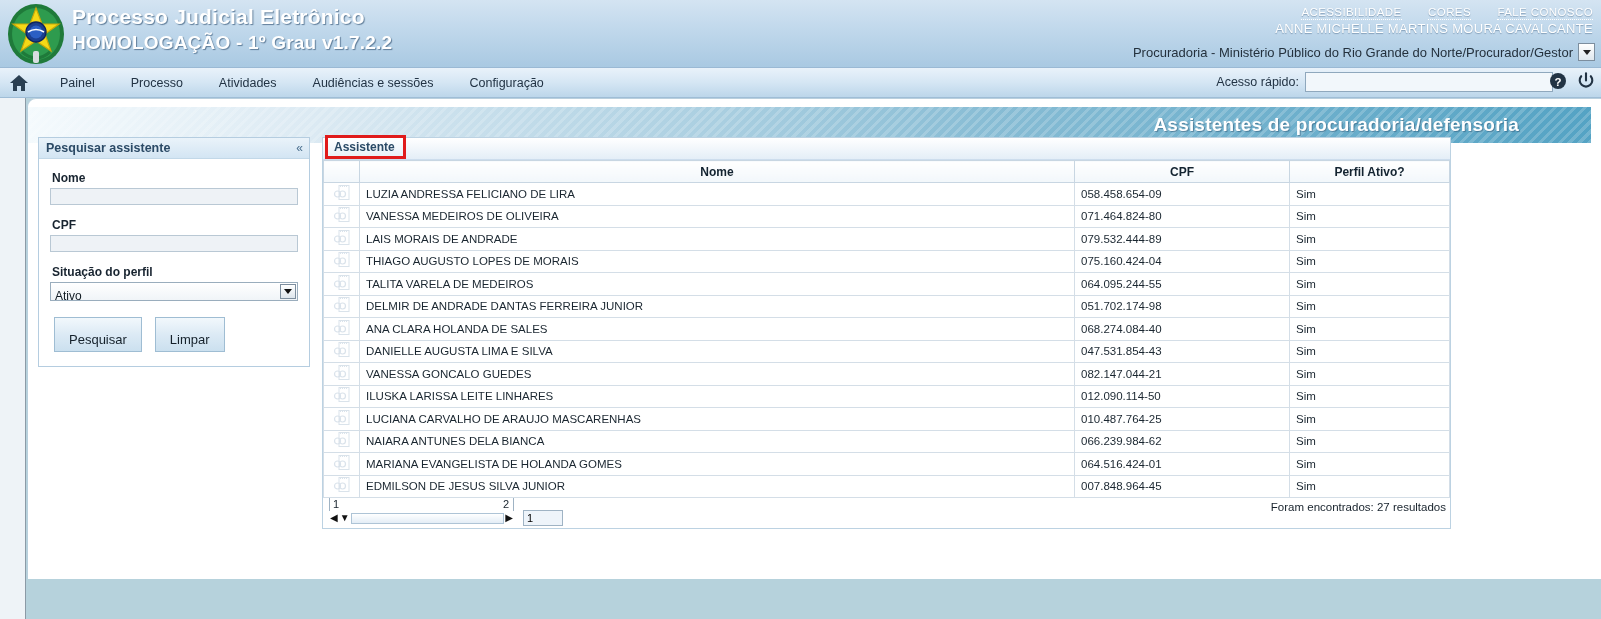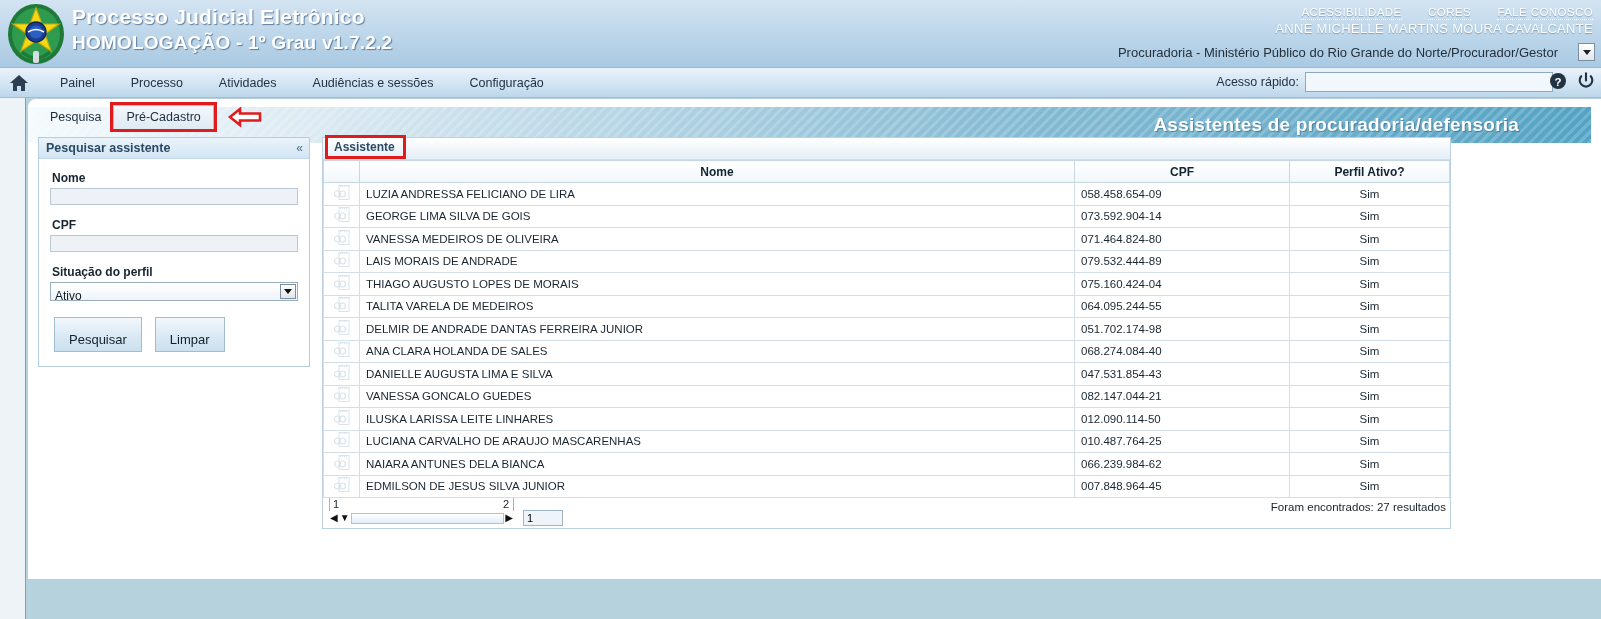--- a/index.html
+++ b/index.html
@@ -59,21 +59,21 @@
   }
   .perfilsel {
     position: absolute; right: 6px; top: 42px;
     display: flex; align-items: center;
     height: 20px;
   }
   .perfilsel .pf-text {
     font-size: 13px;
     color: #24313d;
     background: transparent;
-    padding-right: 20px;
+    padding-right: 5px;
     white-space: nowrap;
   }
   .pf-arrow {
     width: 17px; height: 18px;
     background: linear-gradient(to bottom,#ffffff,#dfe7ee);
     border: 1px solid #7d8e9e;
     display: flex; align-items: center; justify-content: center;
     cursor: pointer;
   }
   .pf-arrow:after {
@@ -287,21 +287,21 @@
     font-size: 11.5px;
     color: #1a2630;
     height: 22.5px;
     padding: 0 6px;
     background: #ffffff;
     white-space: nowrap;
     overflow: hidden;
   }
   td.c-icon { width: 36px; text-align: center; padding: 0; }
   td.c-cpf  { text-align: left; padding-left: 8px; }
-  td.c-ativo{ text-align: center; }
+  td.c-ativo{ text-align: left; }
   col.col-icon { width: 36px; }
   col.col-nome { width: auto; }
   col.col-cpf  { width: 215px; }
   col.col-at   { width: 160px; }
   .rowicon { opacity: .38; }
 
   
   .tfoot {
     position: relative;
     height: 30px;
@@ -419,27 +419,20 @@
 
   <div class="body-wrap">
     <div class="left-rail"></div>
 
     <div class="content-card">
 
       <div class="page-banner">
         <span class="page-banner-text">Assistentes de procuradoria/defensoria</span>
       </div>
 
-      <div class="tabrow">
-        <span class="tab">Pesquisa</span>
-        <span class="tab inactive tab-hl">Pré-Cadastro</span>
-        <svg class="arrow-annot" viewBox="0 0 34 20">
-          <path d="M2 10 L12 2 L12 6.5 L32 6.5 L32 13.5 L12 13.5 L12 18 Z" fill="#ffffff" stroke="#e01b1b" stroke-width="2.6" stroke-linejoin="miter"></path>
-        </svg>
-      </div>
 
       <div class="search-panel">
         <div class="sp-header">
           <span class="sp-header-title">Pesquisar assistente</span>
           <span class="sp-collapse">«</span>
         </div>
         <div class="sp-body">
           <div class="fl">Nome</div>
           <input class="fin" type="text" value="" style="">
 
@@ -497,34 +490,20 @@
               <tr>
                 <td class="c-icon"><span class="rowicon"><svg width="18" height="18" viewBox="0 0 18 18">
                       <rect x="6" y="1.5" width="10" height="14" fill="#ffffff" stroke="#9fb6cc" stroke-width="1"></rect>
                       <line x1="7.5" y1="1" x2="7.5" y2="3" stroke="#9fb6cc"></line>
                       <line x1="9.5" y1="1" x2="9.5" y2="3" stroke="#9fb6cc"></line>
                       <line x1="11.5" y1="1" x2="11.5" y2="3" stroke="#9fb6cc"></line>
                       <line x1="13.5" y1="1" x2="13.5" y2="3" stroke="#9fb6cc"></line>
                       <circle cx="4.5" cy="10" r="3" fill="none" stroke="#9fb6cc" stroke-width="1.2"></circle>
                       <circle cx="9.5" cy="10" r="3" fill="none" stroke="#9fb6cc" stroke-width="1.2"></circle>
                     </svg></span></td>
-                <td class="c-nome">GEORGE LIMA SILVA DE GOIS</td>
-                <td class="c-cpf">073.592.904-14</td>
-                <td class="c-ativo">Sim</td>
-              </tr>
-              <tr>
-                <td class="c-icon"><span class="rowicon"><svg width="18" height="18" viewBox="0 0 18 18">
-                      <rect x="6" y="1.5" width="10" height="14" fill="#ffffff" stroke="#9fb6cc" stroke-width="1"></rect>
-                      <line x1="7.5" y1="1" x2="7.5" y2="3" stroke="#9fb6cc"></line>
-                      <line x1="9.5" y1="1" x2="9.5" y2="3" stroke="#9fb6cc"></line>
-                      <line x1="11.5" y1="1" x2="11.5" y2="3" stroke="#9fb6cc"></line>
-                      <line x1="13.5" y1="1" x2="13.5" y2="3" stroke="#9fb6cc"></line>
-                      <circle cx="4.5" cy="10" r="3" fill="none" stroke="#9fb6cc" stroke-width="1.2"></circle>
-                      <circle cx="9.5" cy="10" r="3" fill="none" stroke="#9fb6cc" stroke-width="1.2"></circle>
-                    </svg></span></td>
                 <td class="c-nome">VANESSA MEDEIROS DE OLIVEIRA</td>
                 <td class="c-cpf">071.464.824-80</td>
                 <td class="c-ativo">Sim</td>
               </tr>
               <tr>
                 <td class="c-icon"><span class="rowicon"><svg width="18" height="18" viewBox="0 0 18 18">
                       <rect x="6" y="1.5" width="10" height="14" fill="#ffffff" stroke="#9fb6cc" stroke-width="1"></rect>
                       <line x1="7.5" y1="1" x2="7.5" y2="3" stroke="#9fb6cc"></line>
                       <line x1="9.5" y1="1" x2="9.5" y2="3" stroke="#9fb6cc"></line>
                       <line x1="11.5" y1="1" x2="11.5" y2="3" stroke="#9fb6cc"></line>
@@ -653,20 +632,34 @@
                       <rect x="6" y="1.5" width="10" height="14" fill="#ffffff" stroke="#9fb6cc" stroke-width="1"></rect>
                       <line x1="7.5" y1="1" x2="7.5" y2="3" stroke="#9fb6cc"></line>
                       <line x1="9.5" y1="1" x2="9.5" y2="3" stroke="#9fb6cc"></line>
                       <line x1="11.5" y1="1" x2="11.5" y2="3" stroke="#9fb6cc"></line>
                       <line x1="13.5" y1="1" x2="13.5" y2="3" stroke="#9fb6cc"></line>
                       <circle cx="4.5" cy="10" r="3" fill="none" stroke="#9fb6cc" stroke-width="1.2"></circle>
                       <circle cx="9.5" cy="10" r="3" fill="none" stroke="#9fb6cc" stroke-width="1.2"></circle>
                     </svg></span></td>
                 <td class="c-nome">NAIARA ANTUNES DELA BIANCA</td>
                 <td class="c-cpf">066.239.984-62</td>
+                <td class="c-ativo">Sim</td>
+              </tr>
+              <tr>
+                <td class="c-icon"><span class="rowicon"><svg width="18" height="18" viewBox="0 0 18 18">
+                      <rect x="6" y="1.5" width="10" height="14" fill="#ffffff" stroke="#9fb6cc" stroke-width="1"></rect>
+                      <line x1="7.5" y1="1" x2="7.5" y2="3" stroke="#9fb6cc"></line>
+                      <line x1="9.5" y1="1" x2="9.5" y2="3" stroke="#9fb6cc"></line>
+                      <line x1="11.5" y1="1" x2="11.5" y2="3" stroke="#9fb6cc"></line>
+                      <line x1="13.5" y1="1" x2="13.5" y2="3" stroke="#9fb6cc"></line>
+                      <circle cx="4.5" cy="10" r="3" fill="none" stroke="#9fb6cc" stroke-width="1.2"></circle>
+                      <circle cx="9.5" cy="10" r="3" fill="none" stroke="#9fb6cc" stroke-width="1.2"></circle>
+                    </svg></span></td>
+                <td class="c-nome">MARIANA EVANGELISTA DE HOLANDA GOMES</td>
+                <td class="c-cpf">064.516.424-01</td>
                 <td class="c-ativo">Sim</td>
               </tr>
               <tr>
                 <td class="c-icon"><span class="rowicon"><svg width="18" height="18" viewBox="0 0 18 18">
                       <rect x="6" y="1.5" width="10" height="14" fill="#ffffff" stroke="#9fb6cc" stroke-width="1"></rect>
                       <line x1="7.5" y1="1" x2="7.5" y2="3" stroke="#9fb6cc"></line>
                       <line x1="9.5" y1="1" x2="9.5" y2="3" stroke="#9fb6cc"></line>
                       <line x1="11.5" y1="1" x2="11.5" y2="3" stroke="#9fb6cc"></line>
                       <line x1="13.5" y1="1" x2="13.5" y2="3" stroke="#9fb6cc"></line>
                       <circle cx="4.5" cy="10" r="3" fill="none" stroke="#9fb6cc" stroke-width="1.2"></circle>

